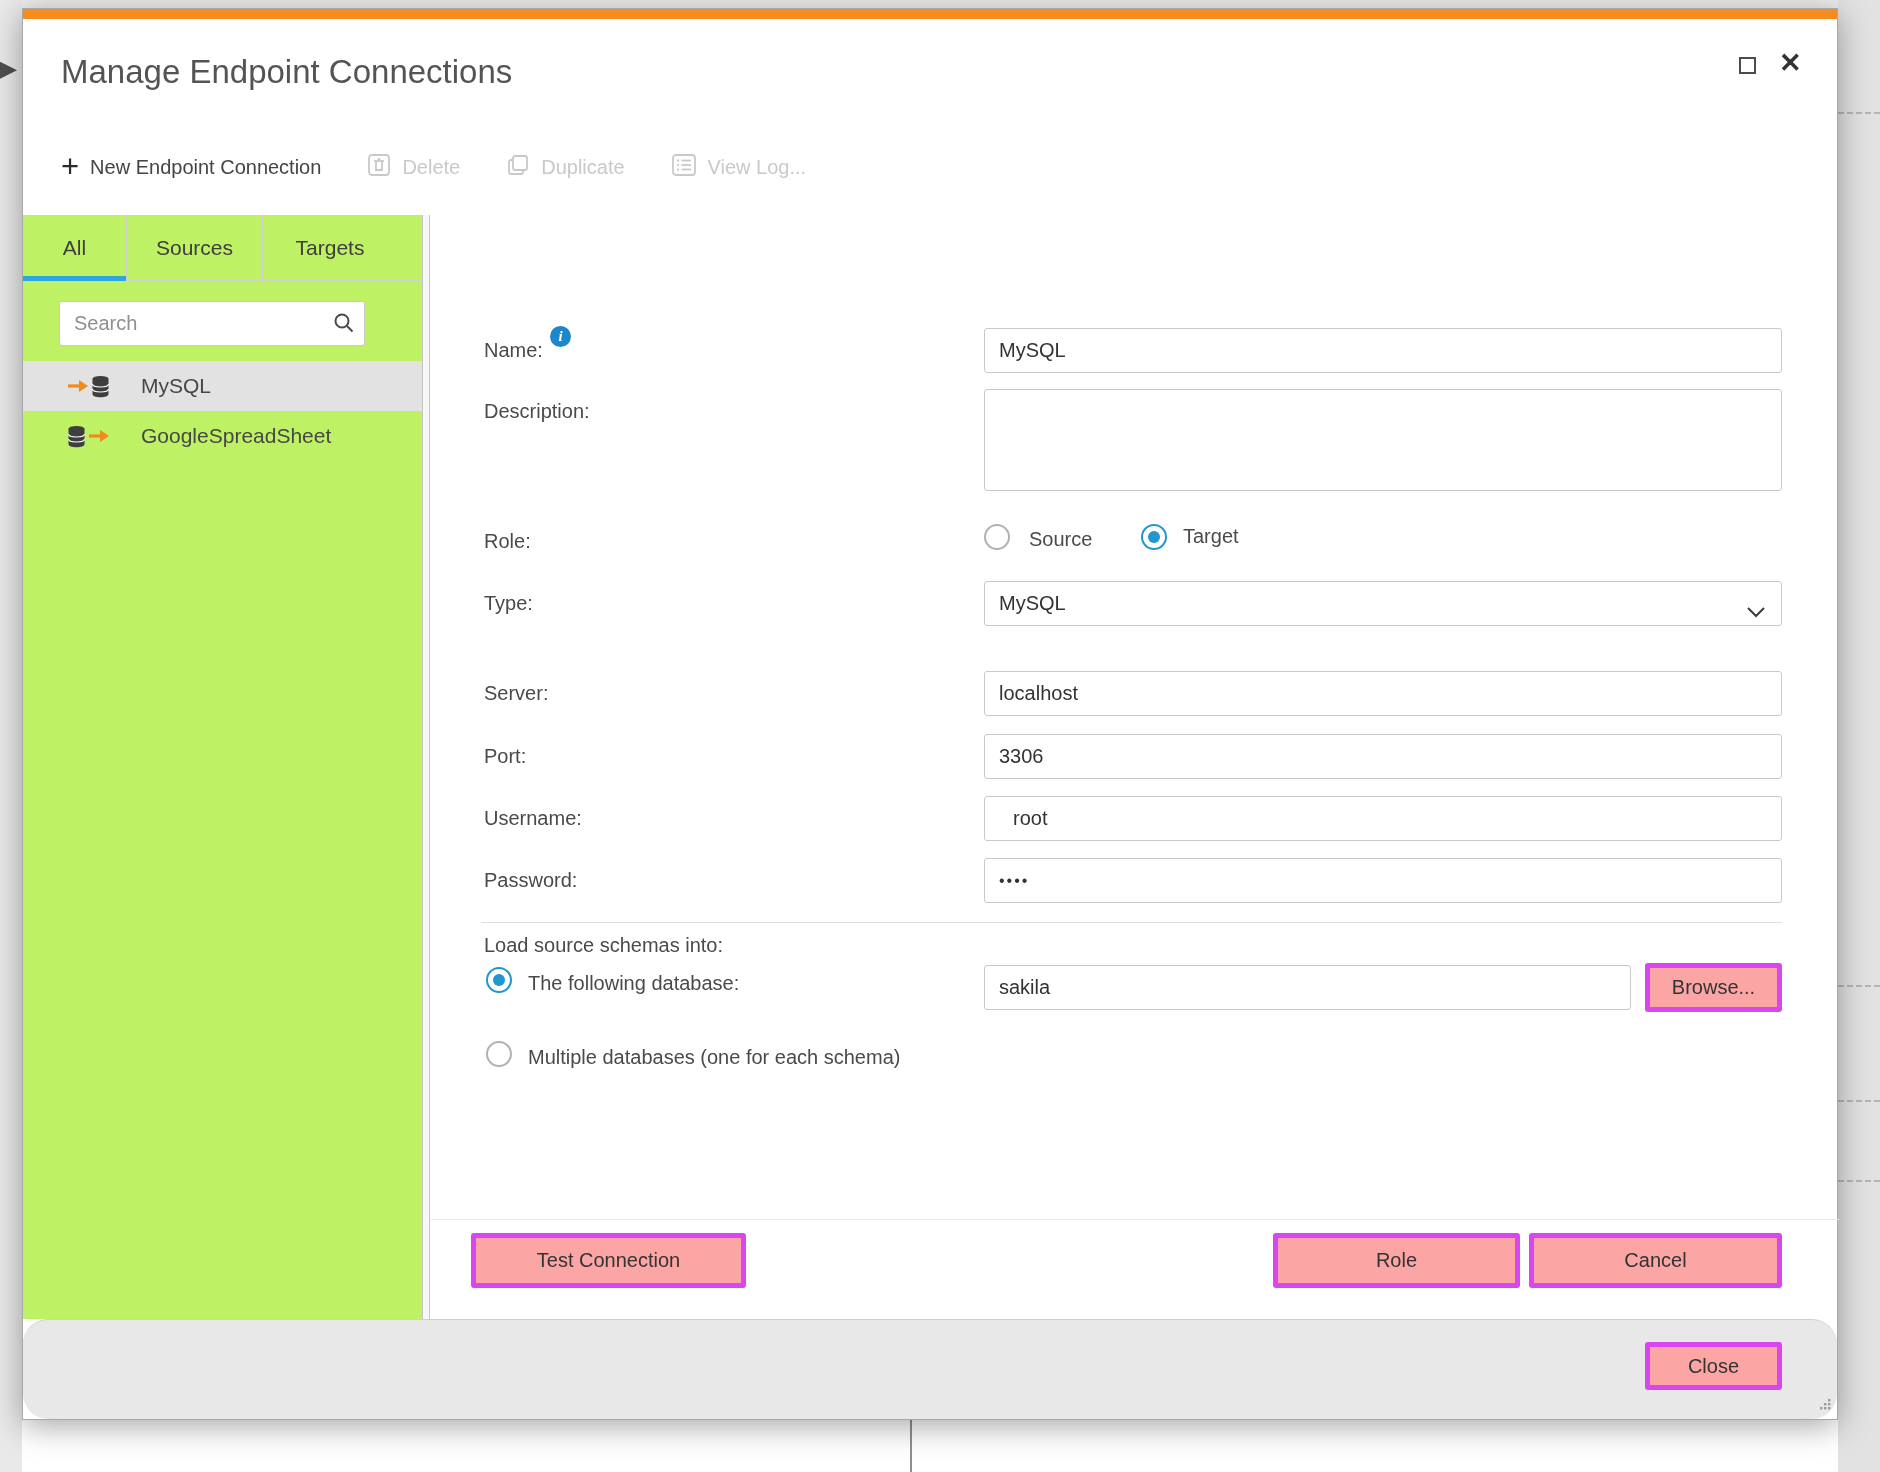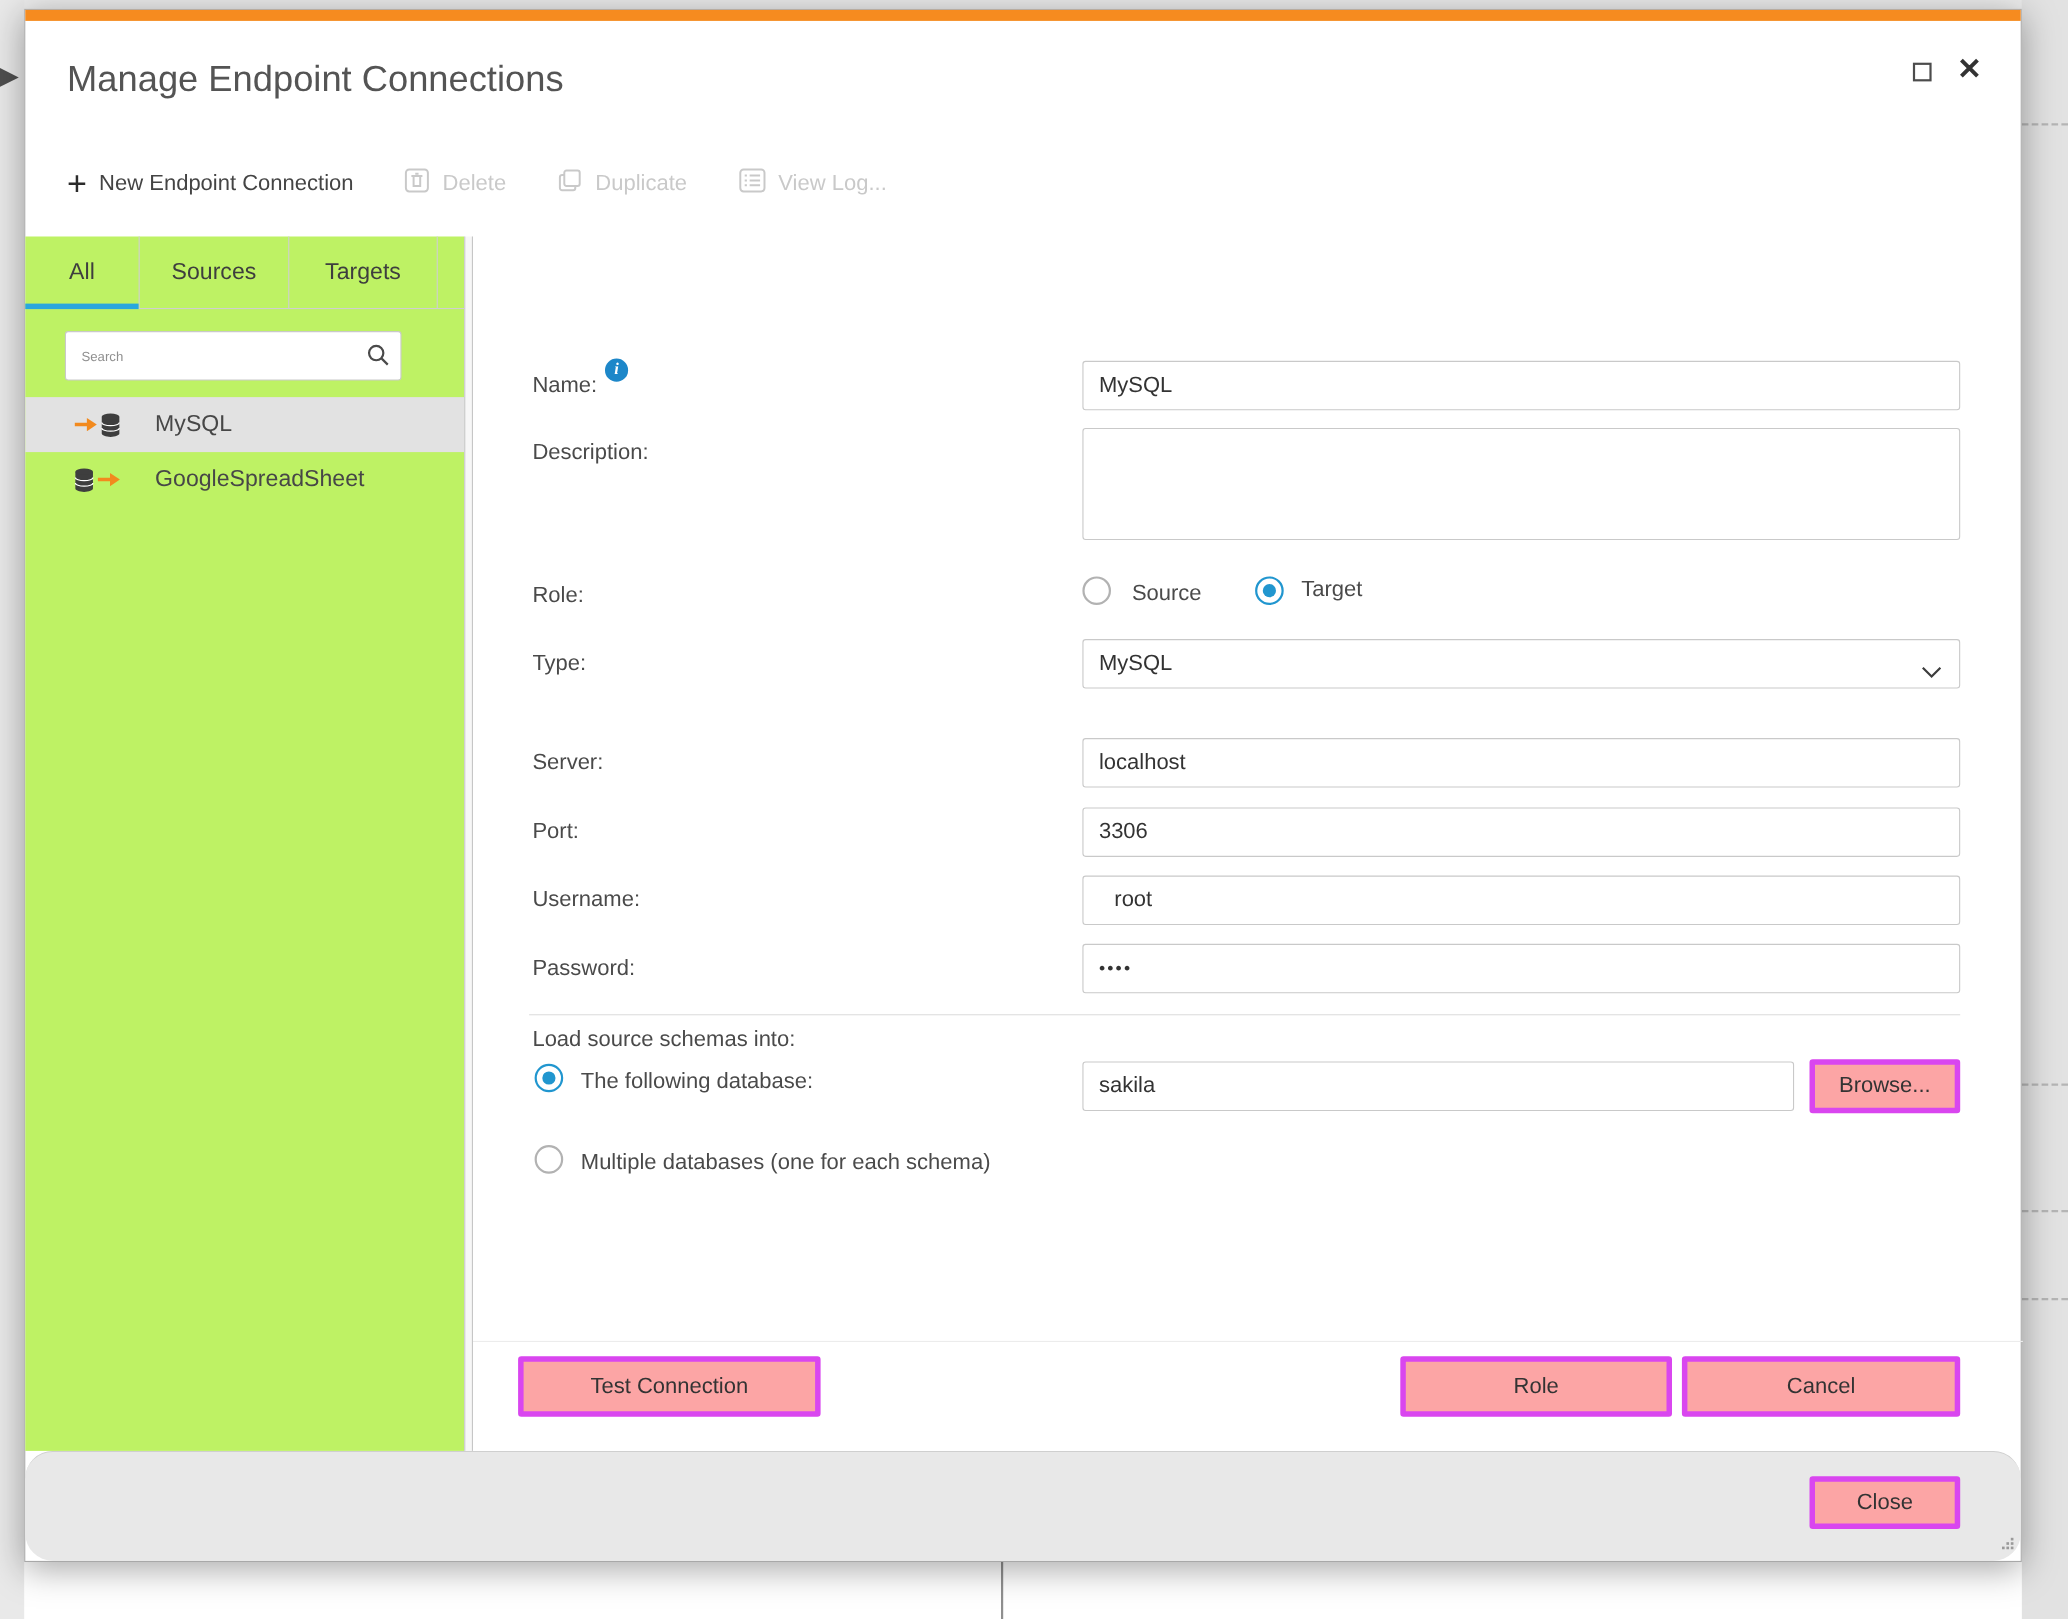--- a/index.html
+++ b/index.html
@@ -27,21 +27,21 @@
   .tool.disabled { color:#c9c9c9; cursor:default; }
   .plus-glyph { font-size:31px; line-height:24px; color:#2b2b2b; font-weight:400; }
 
   
   .left-panel { position:absolute; left:0; top:206px; width:399px; height:1104px; background:#bef264; }
   .ltabs { display:flex; height:66px; border-bottom:1px solid #cfcfcf; }
   .ltab { display:flex; align-items:center; justify-content:center; font-size:21px; color:#3e3e3e; position:relative; border-right:1px solid #cfcfcf; cursor:pointer; }
   .ltab:nth-child(1){ width:104px; } .ltab:nth-child(2){ width:136px; } .ltab:nth-child(3){ width:135px; }
   .ltab.active::after { content:""; position:absolute; left:0; right:0; bottom:-1px; height:5px; background:#29a7de; }
   .search-wrap { position:absolute; left:36px; top:86px; width:306px; height:45px; }
-  .search-wrap input { width:100%; height:100%; border:1px solid #c9c9c9; border-radius:3px; font-size:12px; color:#333;
+  .search-wrap input { width:100%; height:100%; border:1px solid #c9c9c9; border-radius:3px; font-size:20px; color:#333;
                        padding:0 54px 0 14px; font-family:inherit; outline:none; }
   .search-wrap input::placeholder { color:#8f8f8f; }
   .search-ic { position:absolute; right:10px; top:11px; }
   .ep-list { position:absolute; left:0; top:146px; right:0; }
   .ep-item { height:50px; display:flex; align-items:center; padding-left:44px; gap:16px; font-size:21px; color:#474747; cursor:pointer; }
   .ep-item.selected { background:#e2e2e2; }
   .ep-ic { display:flex; align-items:center; gap:2px; width:58px; }
 
   
   .splitter { position:absolute; left:399px; top:206px; width:8px; height:1104px; background:#f7f7f7;

